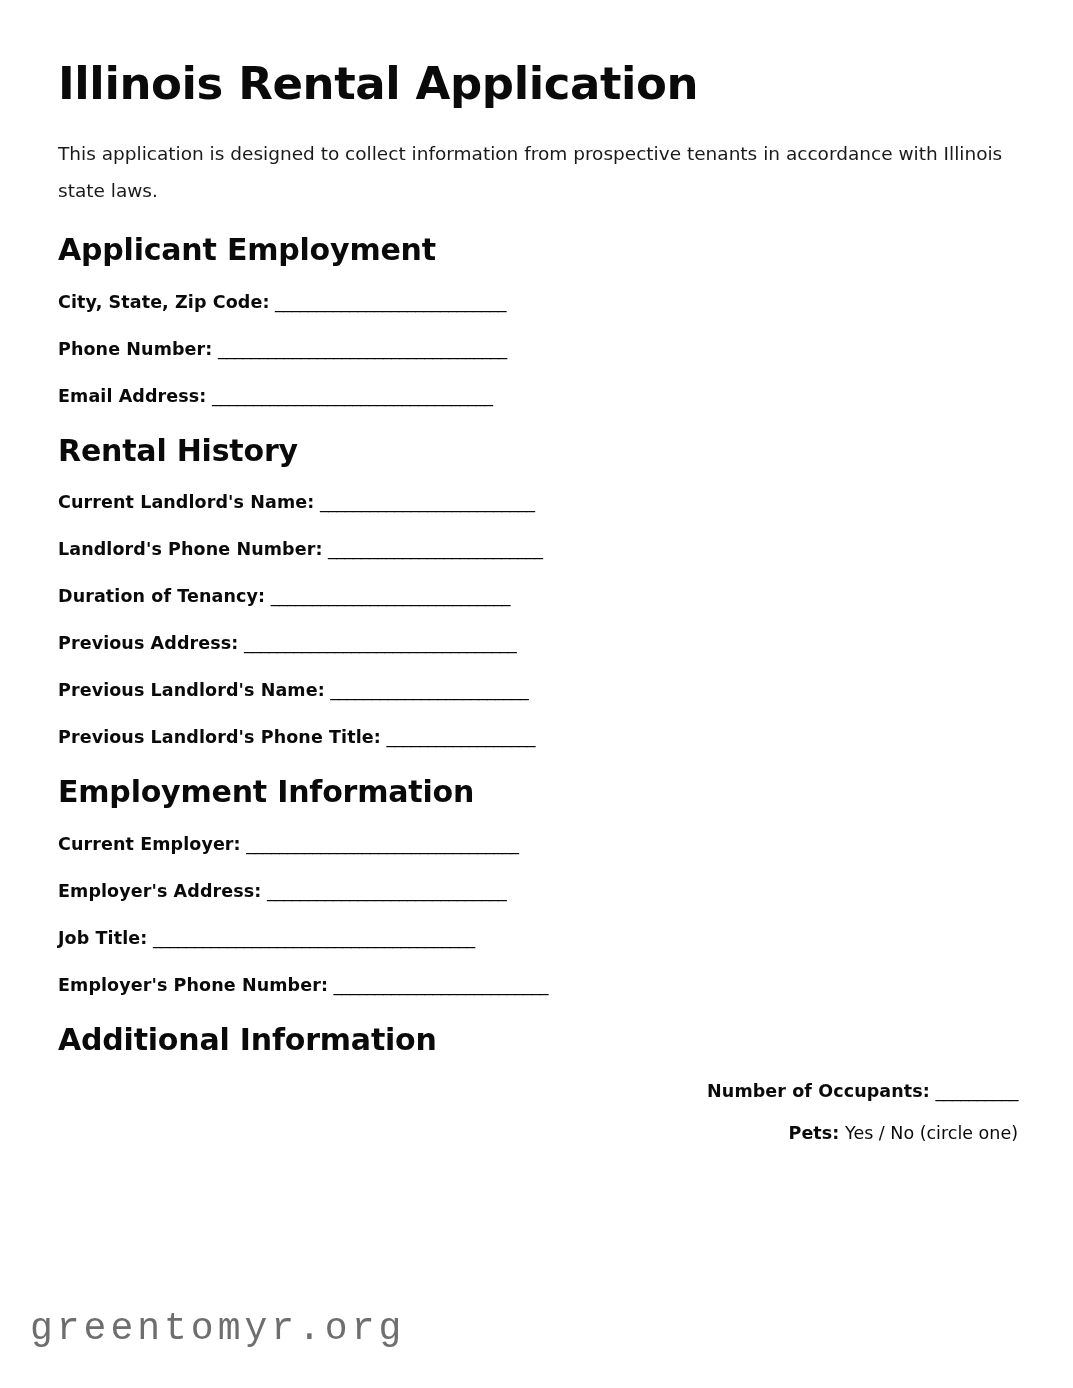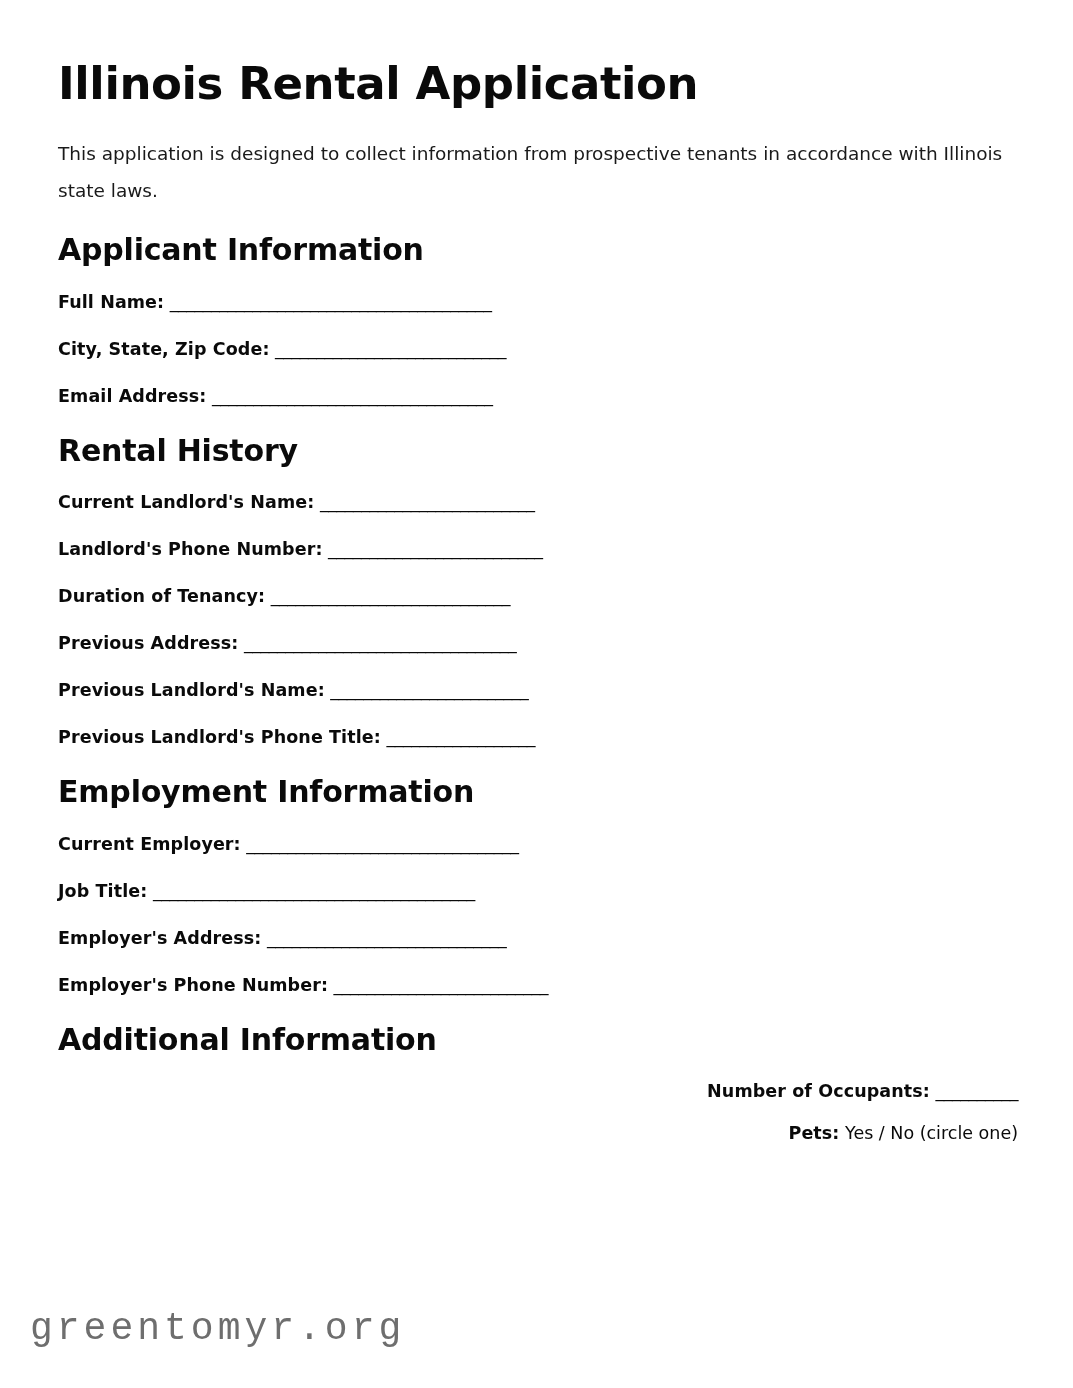--- a/index.html
+++ b/index.html
@@ -107,33 +107,33 @@
 <body>
 
 <div class="page">
   <div class="content">
 
     <h1 class="doc-title">Illinois Rental Application</h1>
 
     <p class="intro">This application is designed to collect information from prospective tenants in accordance with Illinois state laws.</p>
 
     <div class="section section-applicant">
-      <h2 class="section-heading">Applicant Information</h2>
-
-      <div class="field-row">
-        <span class="field-label">Full Name:</span>
-        <span class="field-blank">_______________________________________</span>
-      </div>
+      <h2 class="section-heading">Applicant Employment</h2>
+
 
 
       <div class="field-row">
         <span class="field-label">City, State, Zip Code:</span>
         <span class="field-blank">____________________________</span>
       </div>
 
+      <div class="field-row">
+        <span class="field-label">Phone Number:</span>
+        <span class="field-blank">___________________________________</span>
+      </div>
 
       <div class="field-row">
         <span class="field-label">Email Address:</span>
         <span class="field-blank">__________________________________</span>
       </div>
     </div>
 
     <div class="section section-rental">
       <h2 class="section-heading">Rental History</h2>
 
@@ -170,30 +170,30 @@
 
     <div class="section section-employment">
       <h2 class="section-heading">Employment Information</h2>
 
       <div class="field-row">
         <span class="field-label">Current Employer:</span>
         <span class="field-blank">_________________________________</span>
       </div>
 
       <div class="field-row">
+        <span class="field-label">Employer's Address:</span>
+        <span class="field-blank">_____________________________</span>
+      </div>
+
+      <div class="field-row">
         <span class="field-label">Job Title:</span>
         <span class="field-blank">_______________________________________</span>
       </div>
 
       <div class="field-row">
-        <span class="field-label">Employer's Address:</span>
-        <span class="field-blank">_____________________________</span>
-      </div>
-
-      <div class="field-row">
         <span class="field-label">Employer's Phone Number:</span>
         <span class="field-blank">__________________________</span>
       </div>
 
     </div>
 
     <div class="section section-additional">
       <h2 class="section-heading">Additional Information</h2>
 
       <div class="field-row">

